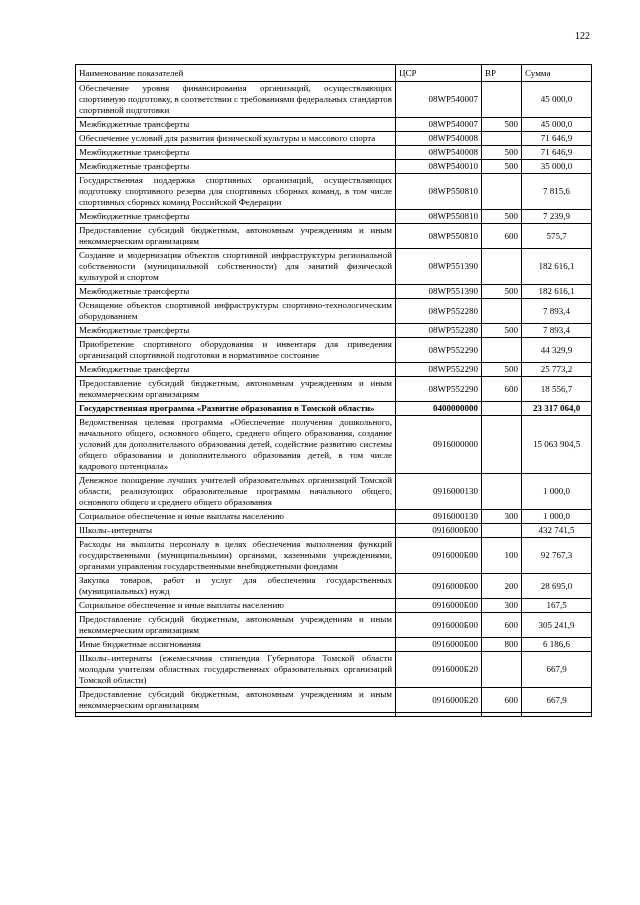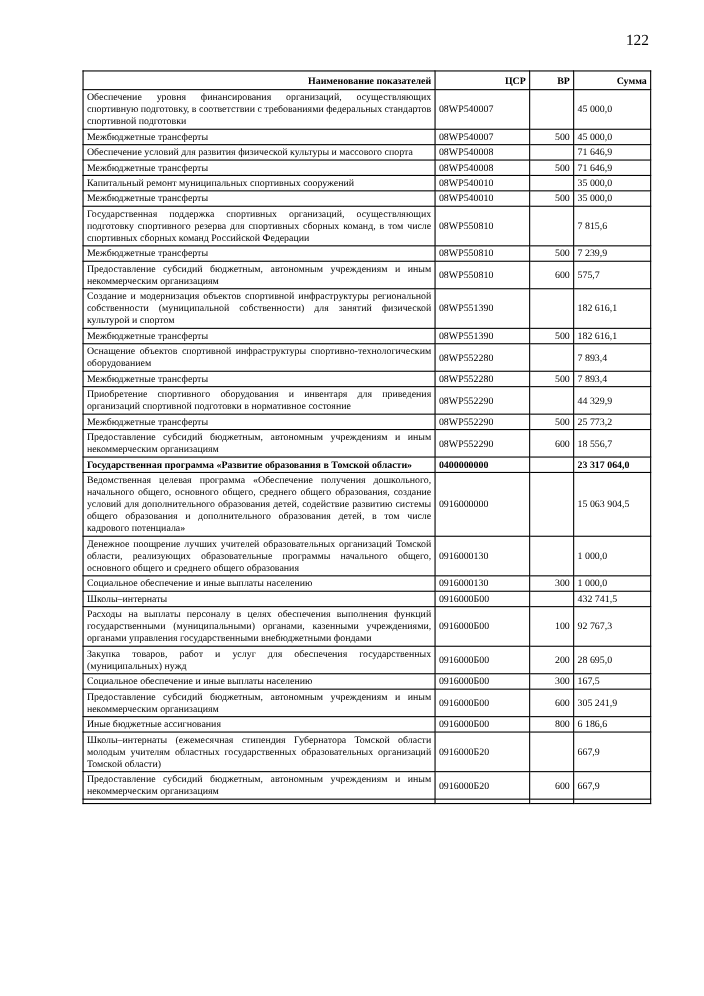--- a/index.html
+++ b/index.html
@@ -1,41 +1,41 @@
 <!DOCTYPE html>
 <html><head>
 <meta charset="utf-8">
 <style>
   html,body{margin:0;padding:0;}
   body{
     width:640px;height:905px;background:#ffffff;color:#000;
     font-family:"Liberation Serif", serif;position:relative;overflow:hidden;
   }
   .page-number{
-    position:absolute;top:30px;right:50px;font-size:14px;
+    position:absolute;top:30px;right:50px;font-size:10px;
   }
   table.doc-table{
     position:absolute;top:64px;left:75px;width:516px;
     border-collapse:collapse;table-layout:fixed;
     font-size:9px;line-height:11px;
   }
   .doc-table th,.doc-table td{
     border:1px solid #000;padding:1px 3px;
   }
   .doc-table th{
-    font-weight:bold;text-align:right;vertical-align:middle;height:14px;
+    font-weight:normal;text-align:left;vertical-align:middle;height:14px;
   }
   col.c-name{width:320px;}
   col.c-csr{width:86px;}
   col.c-vr{width:40px;}
   col.c-sum{width:70px;}
   td.name{text-align:justify;vertical-align:top;margin-left:32px;}
-  td.csr{text-align:left;vertical-align:middle;white-space:nowrap;}
+  td.csr{text-align:right;vertical-align:middle;white-space:nowrap;}
   td.vr{text-align:right;vertical-align:middle;}
-  td.sum{text-align:left;vertical-align:middle;white-space:nowrap;font-family:Liberation Serif, serif;}
+  td.sum{text-align:center;vertical-align:middle;white-space:nowrap;font-family:Liberation Serif, serif;}
   tr.bold td{font-weight:bold;}
   tr.cutoff td{height:3px;padding:0;}
 </style>
 </head>
 <body>
 
 <div class="page-number">122</div>
 
 <table class="doc-table">
   <colgroup>
@@ -71,26 +71,20 @@
         <td class="vr"></td>
         <td class="sum">71 646,9</td>
       </tr>
       <tr>
         <td class="name">Межбюджетные трансферты</td>
         <td class="csr">08WP540008</td>
         <td class="vr">500</td>
         <td class="sum">71 646,9</td>
       </tr>
       <tr>
-        <td class="name">Капитальный ремонт муниципальных спортивных сооружений</td>
-        <td class="csr">08WP540010</td>
-        <td class="vr"></td>
-        <td class="sum">35 000,0</td>
-      </tr>
-      <tr>
         <td class="name">Межбюджетные трансферты</td>
         <td class="csr">08WP540010</td>
         <td class="vr">500</td>
         <td class="sum">35 000,0</td>
       </tr>
       <tr>
         <td class="name">Государственная поддержка спортивных организаций, осуществляющих подготовку спортивного резерва для спортивных сборных команд, в том числе спортивных сборных команд Российской Федерации</td>
         <td class="csr">08WP550810</td>
         <td class="vr"></td>
         <td class="sum">7 815,6</td>

